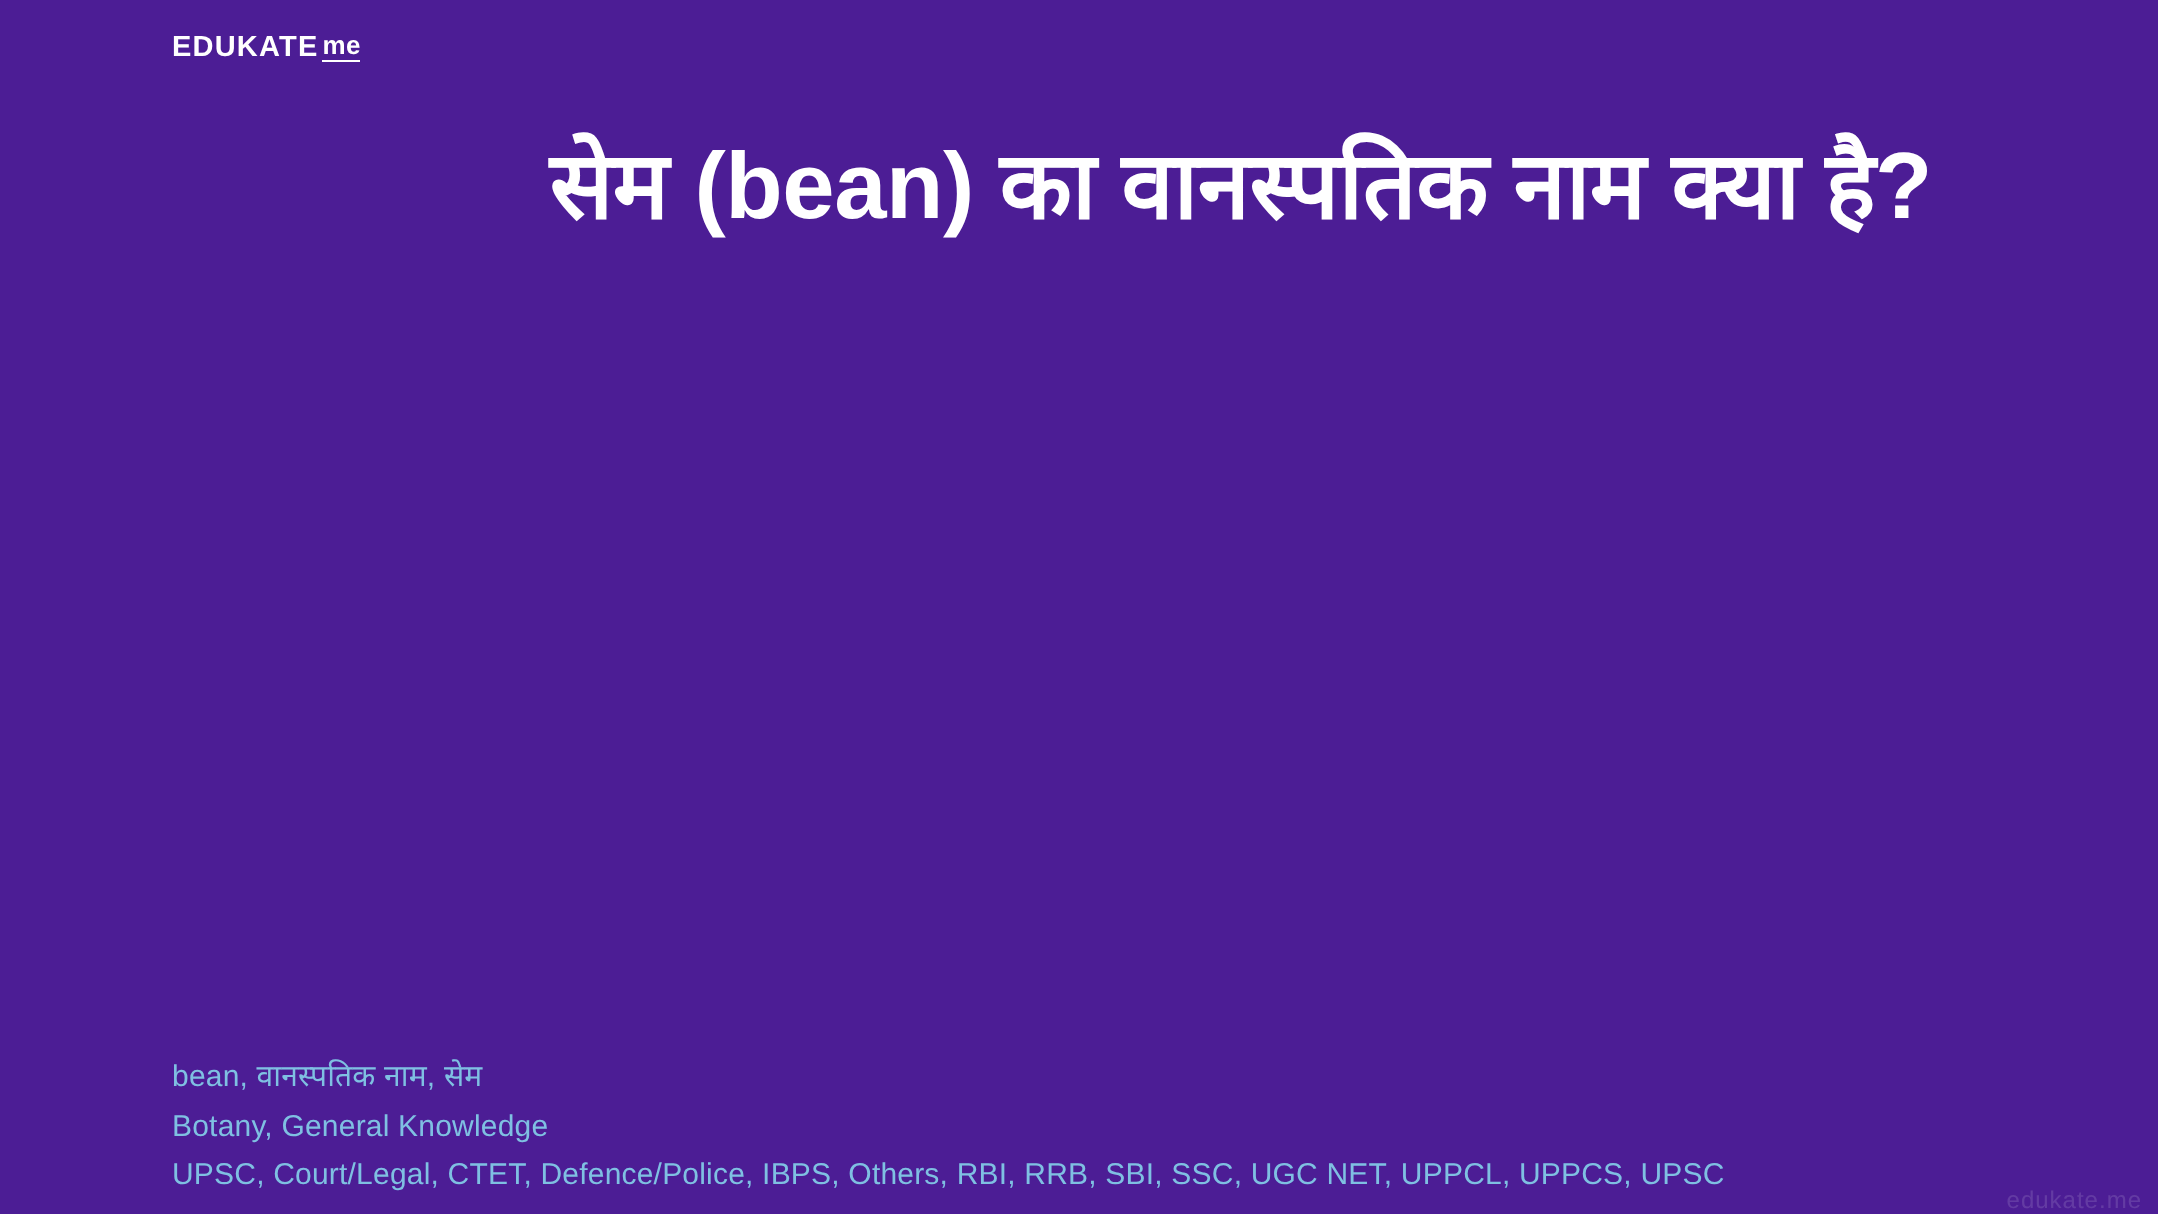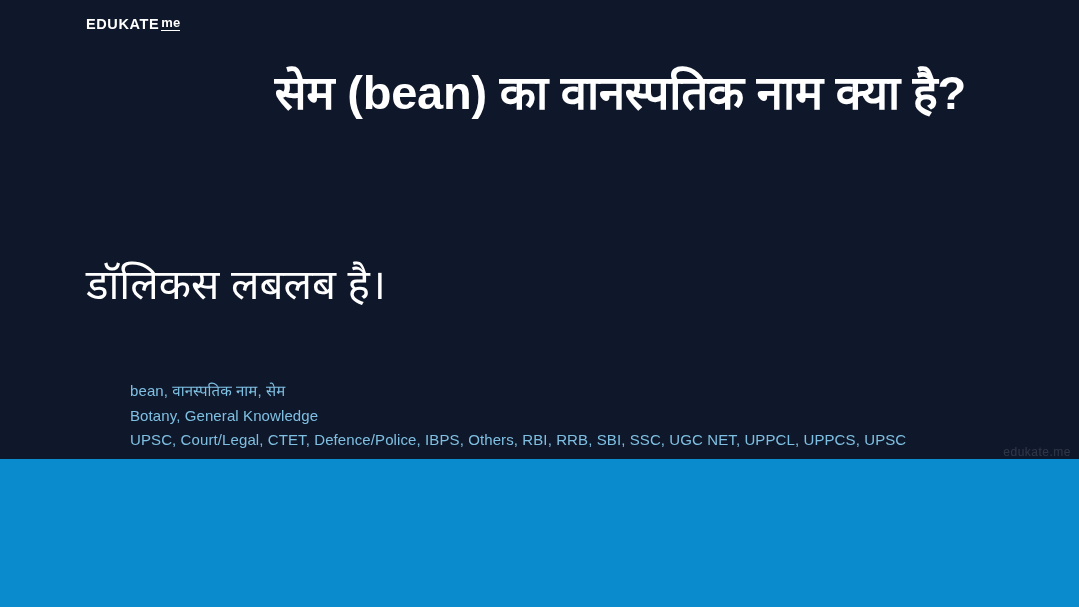--- a/index.html
+++ b/index.html
@@ -12,22 +12,22 @@
 
   body {
     background: #0a8bce;
     font-family: "Liberation Sans", "DejaVu Sans", sans-serif;
     -webkit-font-smoothing: antialiased;
   }
 
   .slide {
     position: relative;
     width: 1079px;
-    height: 459px;
-    background: #0f172a;
+    height: 607px;
+    background: #4c1d95;
   }
 
   
   .brand {
     position: absolute;
     left: 86px;
     top: 17px;
     display: flex;
     align-items: flex-start;
     line-height: 1;
@@ -87,21 +87,20 @@
     bottom: 6px;
     width: 980px;
   }
 
   .footer-line {
     font-size: 15px;
     color: #7fc0e2;
     line-height: 1.65;
     white-space: nowrap;
     letter-spacing: 0.1px;
-    margin-left: 44px;
   }
 
   
   .watermark {
     position: absolute;
     right: 8px;
     bottom: 0;
     font-size: 12px;
     color: #ffffff;
     opacity: 0.13;
@@ -114,21 +113,20 @@
 
 <div class="slide">
 
   <div class="brand">
     <span class="brand-name">EDUKATE</span>
     <span class="brand-sup">me</span>
   </div>
 
   <div class="question">सेम (bean) का वानस्पतिक नाम क्या है?</div>
 
-  <div class="answer">डॉलिकस लबलब है।</div>
 
   <div class="footer">
     <div class="footer-line">bean, वानस्पतिक नाम, सेम</div>
     <div class="footer-line">Botany, General Knowledge</div>
     <div class="footer-line">UPSC, Court/Legal, CTET, Defence/Police, IBPS, Others, RBI, RRB, SBI, SSC, UGC NET, UPPCL, UPPCS, UPSC</div>
   </div>
 
   <div class="watermark">edukate.me</div>
 
 </div>

